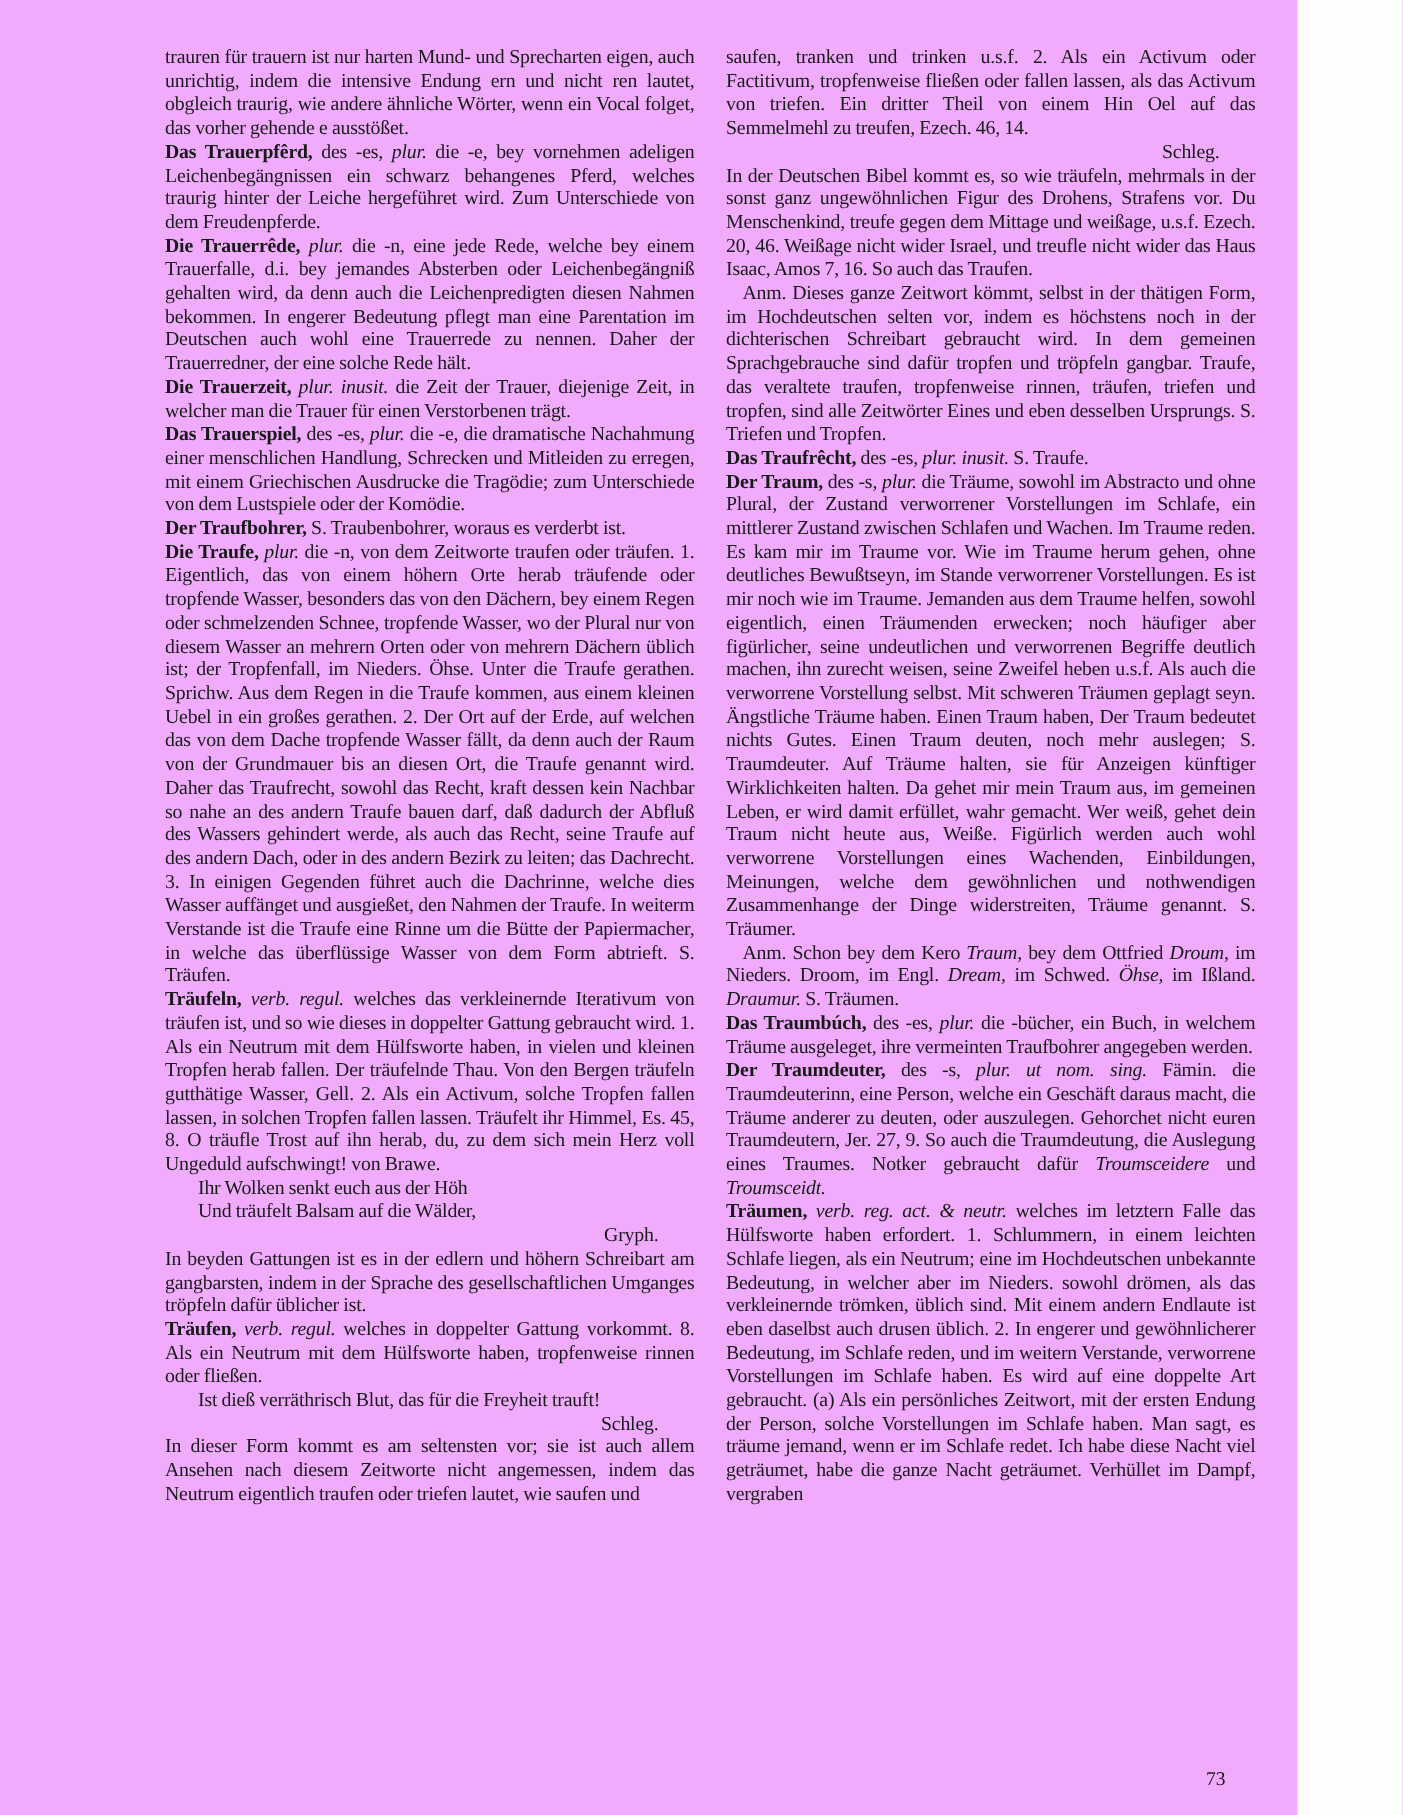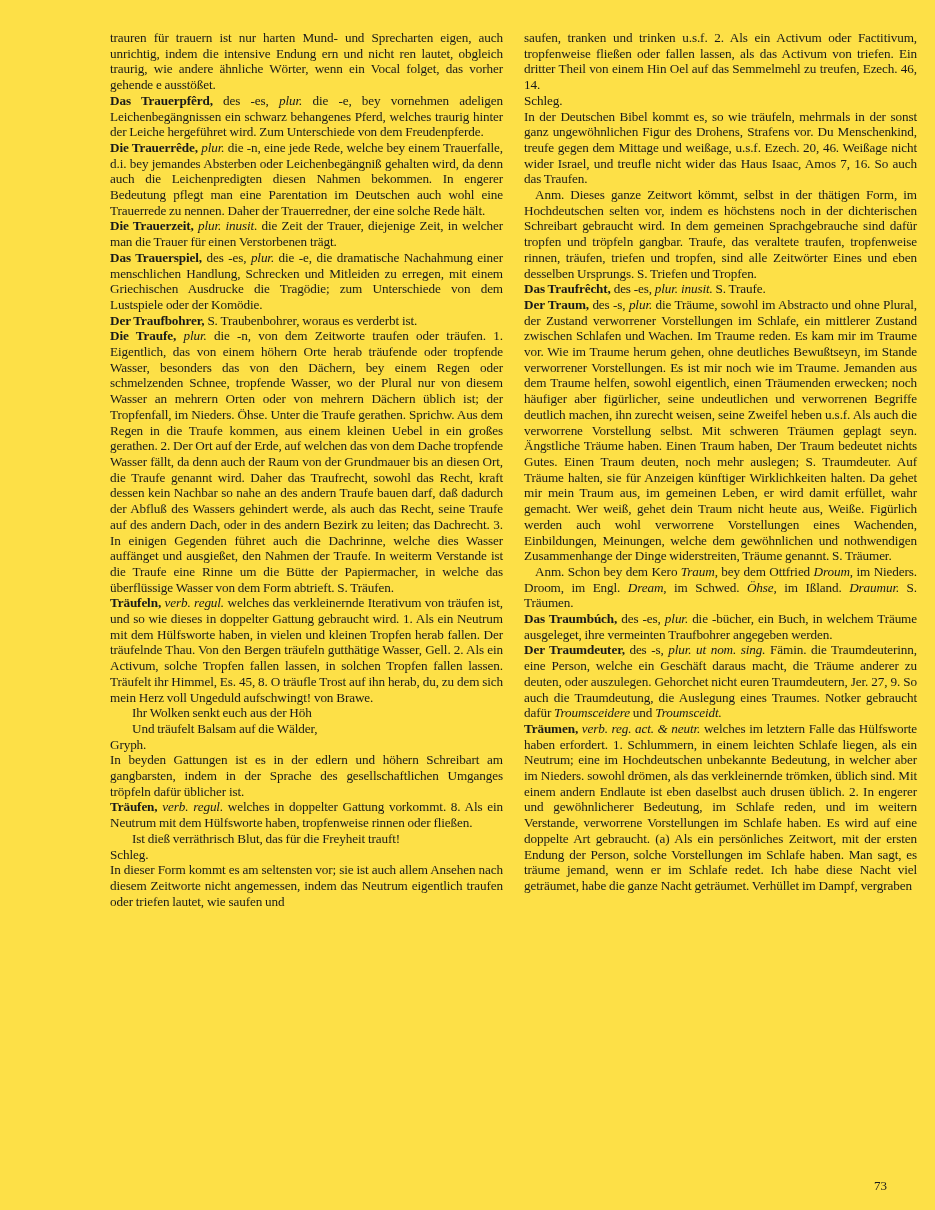--- a/index.html
+++ b/index.html
@@ -6,39 +6,39 @@
   * { box-sizing: border-box; }
   html, body { margin: 0; padding: 0; }
   body {
     width: 935px; height: 1210px;
     background: #fdfdfb;
     font-family: "Liberation Serif", "DejaVu Serif", serif;
     color: #191919;
   }
   .page {
     position: relative;
-    width: 935px; height: 1210px;
-    padding: 30px 18px 18px 110px;
+    width: 865px; height: 1210px;
+    padding: 30px 28px 18px 110px;
     overflow: hidden;
-    background: #fde047;
+    background: #f0abfc;
   }
   .columns { display: flex; gap: 21px; }
   .column {
     flex: 1 1 0;
     font-size: 13.2px;
     line-height: 15.7px;
     text-align: justify;
     hyphens: auto; -webkit-hyphens: auto;
     letter-spacing: -0.12px;
     word-spacing: -0.3px;
   }
   .para { text-align: justify; }
   .para.indent { text-indent: 11px; }
   .verse { padding-left: 22px; text-align: left; }
-  .attribution { text-align: left; padding-right: 24px; }
+  .attribution { text-align: right; padding-right: 24px; }
   b { font-weight: bold; }
   i { font-style: italic; }
   .page-number {
     position: absolute;
     right: 48px; bottom: 16px;
     font-size: 13px;
     color: #191919;
   }
 </style>
 </head>

